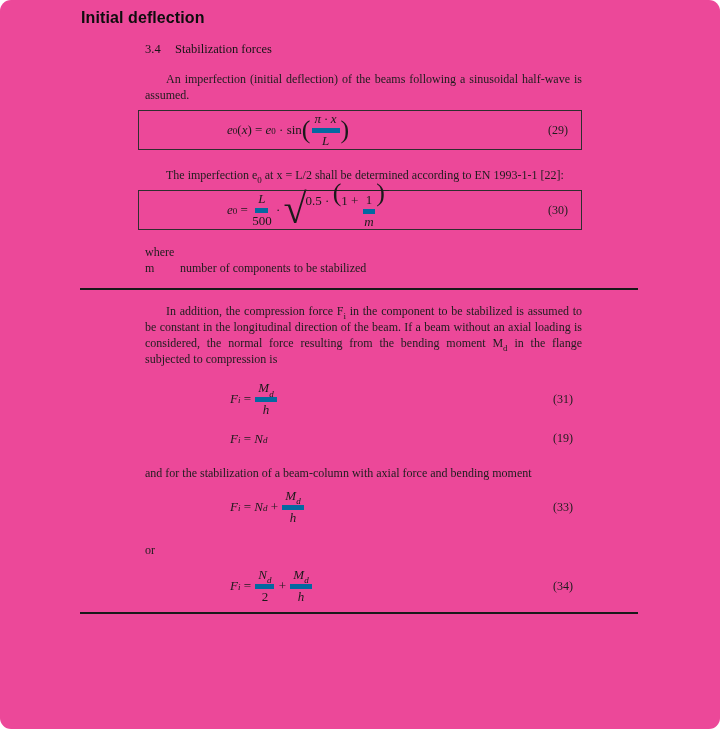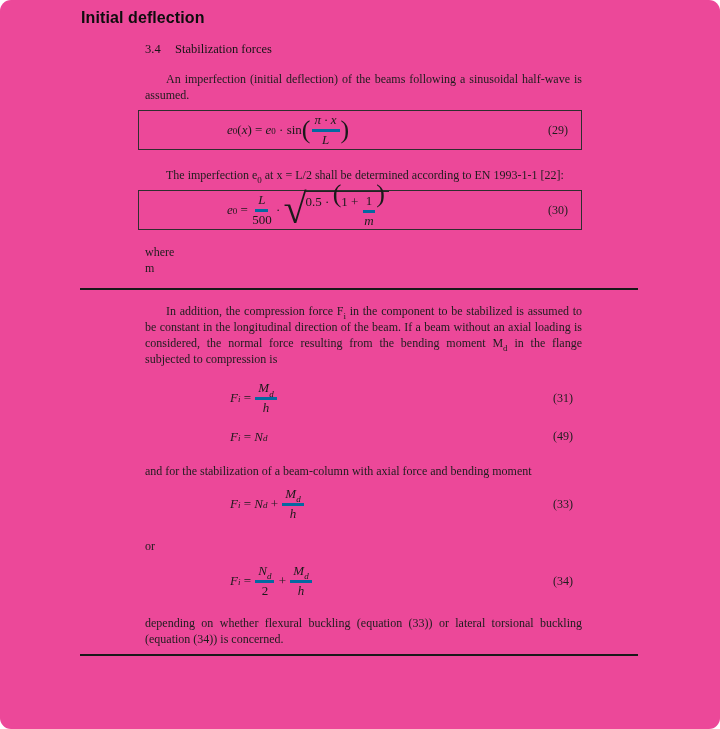--- a/index.html
+++ b/index.html
@@ -39,21 +39,21 @@
   }
   .eq {
     font-size:13px; font-style:italic; white-space:pre; color:#1a1a1a;
     display:inline-flex; align-items:center;
   }
   .eqnum { margin-left:auto; font-style:normal; font-size:12px; color:#1d1d1d; }
   .frac {
     display:inline-flex; flex-direction:column; align-items:center;
     text-align:center; line-height:1.15; margin:0 1px; vertical-align:middle;
   }
-  .frac .num { border-bottom:3px solid #0369a1; padding:0 3px 1px; white-space:pre; }
+  .frac .num { border-bottom:5px solid #0369a1; padding:0 3px 1px; white-space:pre; }
   .frac .den { padding-top:1px; white-space:pre; }
   .bp { font-style:normal; font-size:200%; line-height:0; font-weight:400; }
   .sqrt { display:inline-flex; align-items:center; }
   .rad { font-style:normal; font-size:42px; line-height:0; margin-right:-3px; margin-top:-2px; }
   .radicand {
     display:inline-flex; border-top:1.2px solid #222;
     padding:2px 4px 0 2px; white-space:pre;
   }
   .where { margin-top:14px; line-height:16px; }
   .where-row { display:flex; }
@@ -94,54 +94,54 @@
 
     <div class="eqbox">
       <span class="eq"><span class="it">e</span><sub class="rm">0</sub><span class="rm"> = </span><span class="frac"><span class="num it">L</span><span class="den rm">500</span></span><span class="rm"> · </span><span class="sqrt"><span class="rad">√</span><span class="radicand"><span class="rm">0.5 · </span><span class="bp">(</span><span class="rm">1 + </span><span class="frac"><span class="num rm">1</span><span class="den it">m</span></span><span class="bp">)</span></span></span></span>
       <span class="eqnum">(30)</span>
     </div>
 
     <div class="where">
       <div>where</div>
       <div class="where-row">
           <span class="where-sym">m</span>
+          <span>number of components to be stabilized</span>
         </div>
     </div>
   </div>
 
   <div class="divider div1"></div>
 
 
   <div class="content">
 
     <p class="body indent p3"><span>In addition, the compression force F</span><sub>i</sub><span> in the component to be stabilized is assumed to be constant in the longitudinal direction of the beam. If a beam without an axial loading is considered, the normal force resulting from the bending moment M</span><sub>d</sub><span> in the flange subjected to compression is</span></p>
 
     <div class="eqrow eq31">
       <span class="eq"><span class="it">F</span><sub>i</sub><span class="rm"> = </span><span class="frac"><span class="num"><span class="it">M</span><sub>d</sub></span><span class="den it">h</span></span></span>
       <span class="eqnum">(31)</span>
     </div>
 
 
     <div class="eqrow eq32">
       <span class="eq"><span class="it">F</span><sub>i</sub><span class="rm"> = </span><span class="it">N</span><sub>d</sub></span>
-      <span class="eqnum">(49)</span>
+      <span class="eqnum">(19)</span>
     </div>
 
     <p class="body p5">and for the stabilization of a beam-column with axial force and bending moment</p>
 
     <div class="eqrow eq33">
       <span class="eq"><span class="it">F</span><sub>i</sub><span class="rm"> = </span><span class="it">N</span><sub>d</sub><span class="rm"> + </span><span class="frac"><span class="num"><span class="it">M</span><sub>d</sub></span><span class="den it">h</span></span></span>
       <span class="eqnum">(33)</span>
     </div>
 
     <p class="body p6">or</p>
 
     <div class="eqrow eq34">
       <span class="eq"><span class="it">F</span><sub>i</sub><span class="rm"> = </span><span class="frac"><span class="num"><span class="it">N</span><sub>d</sub></span><span class="den rm">2</span></span><span class="rm"> + </span><span class="frac"><span class="num"><span class="it">M</span><sub>d</sub></span><span class="den it">h</span></span></span>
       <span class="eqnum">(34)</span>
     </div>
 
-    <p class="body p7">depending on whether flexural buckling (equation (33)) or lateral torsional buckling (equation (34)) is concerned.</p>
   </div>
 
   <div class="divider div2"></div>
 
 </div>
 
 </body></html>

